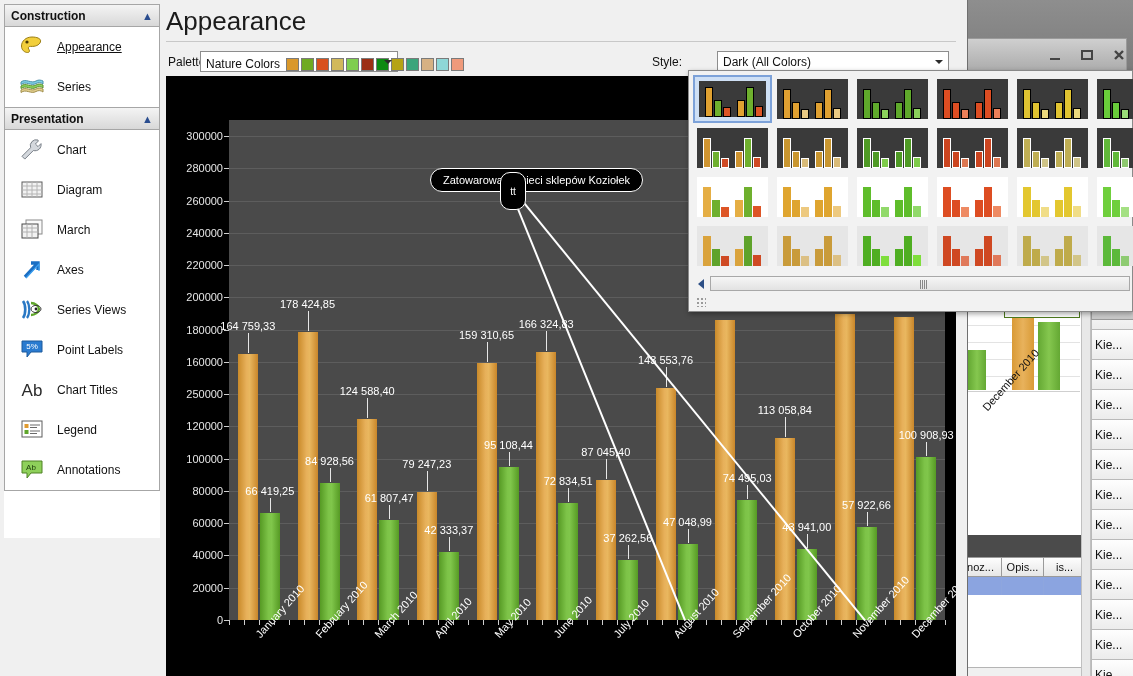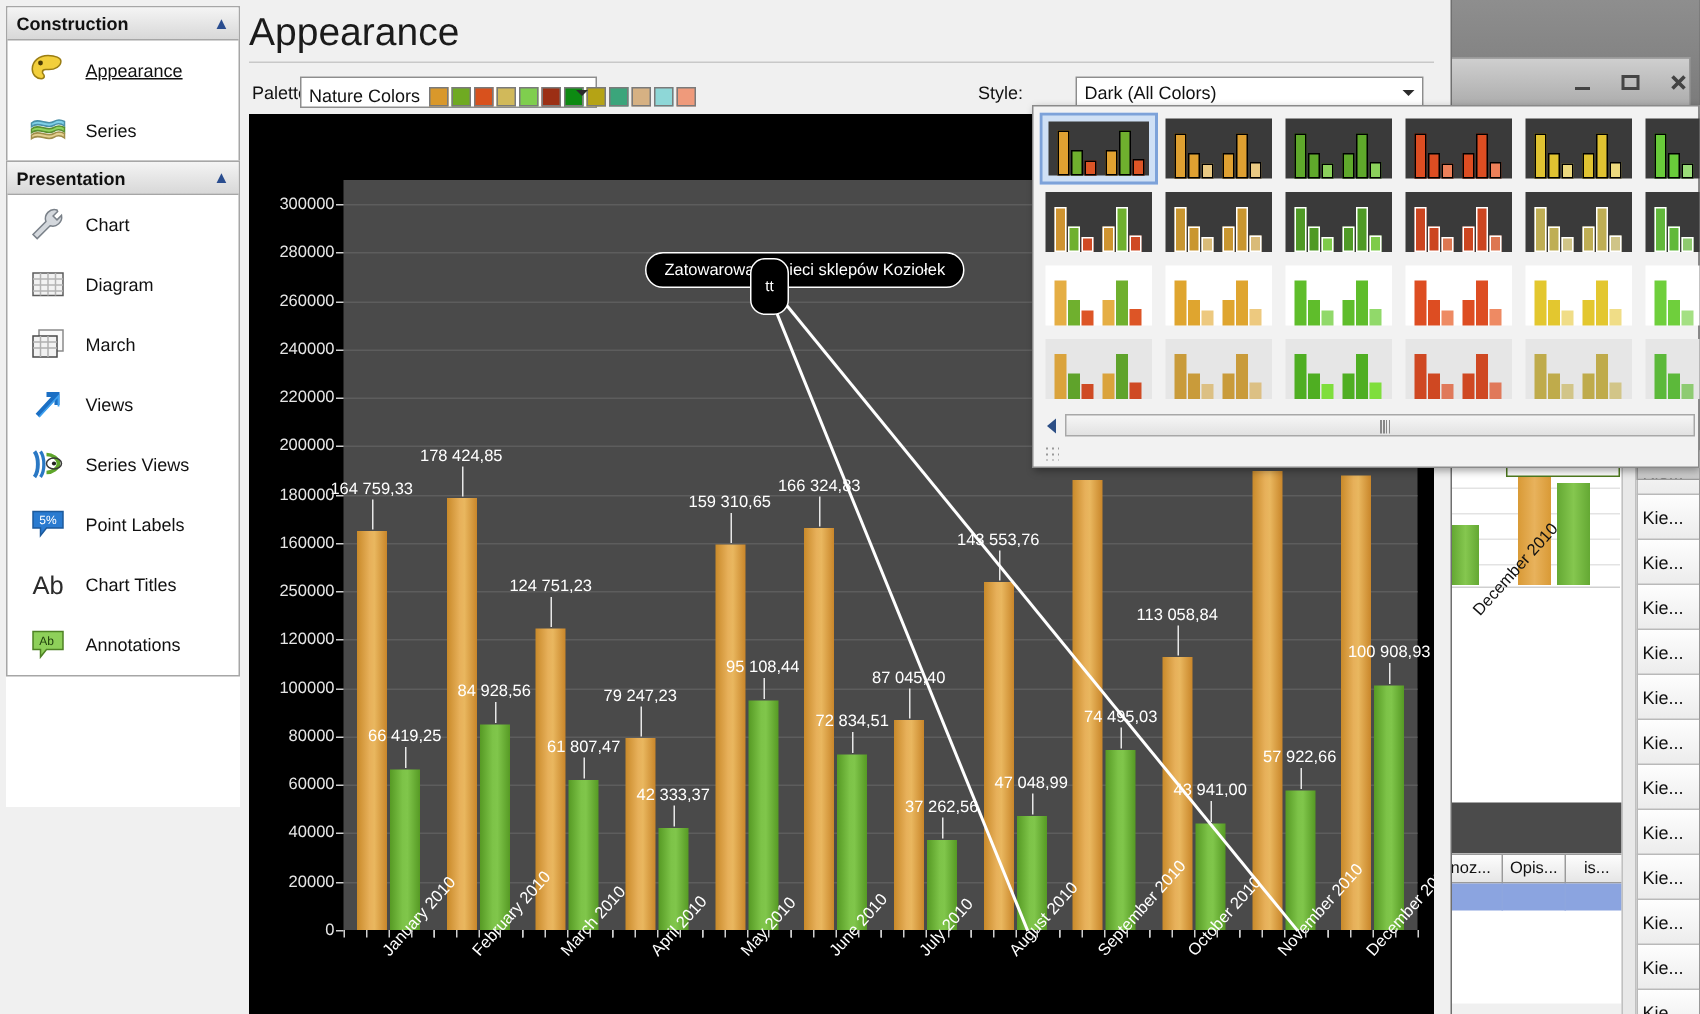--- a/index.html
+++ b/index.html
@@ -51,21 +51,21 @@
   .bg-greenbox{ position:absolute; left:44px; top:-5px; width:76px; height:14px;
                 border:1px solid #4e7a1e; background:#fff; }
   .bg-xlabel{
     position:absolute; left:20px; top:96px; color:#111; font-size:11px;
     transform:rotate(-48deg); transform-origin:left top; white-space:nowrap;
   }
   .bg-table-head{
     position:absolute; left:0; top:226px; width:126px; height:34px; background:#4b4b4b;
   }
   .bg-table{
-    position:absolute; left:0; top:260px; width:126px; height:100px; background:#fff;
+    position:absolute; left:0; top:248px; width:126px; height:100px; background:#fff;
     border-top:1px solid #9a9a9a;
   }
   .bg-th{ display:flex; height:19px; }
   .bg-th div{
     flex:1; border-right:1px solid #9a9a9a; border-bottom:1px solid #9a9a9a;
     background:linear-gradient(#fdfdfd,#e6e6e6); font-size:11px; color:#111;
     display:flex; align-items:center; justify-content:center; overflow:hidden;
   }
   .bg-tr{ display:flex; height:18px; }
   .bg-tr div{ flex:1; border-right:1px solid #8ea6de; background:#8ba4e0; }
@@ -361,21 +361,21 @@
           <span class="lbl">March</span>
         </div>
         <div class="navitem">
           <span class="ico">
             <svg width="28" height="26" viewBox="0 0 28 26">
               <path d="M7 20 L19 7 M13 6h7v7" stroke="#1b6fc4" stroke-width="3.4" fill="none"></path>
               <path d="M19 7l-7 0 0 0z" fill="#1b6fc4"></path>
               <path d="M8 21 L21 7 21 14" stroke="#3ea0ef" stroke-width="1.2" fill="none"></path>
             </svg>
           </span>
-          <span class="lbl">Views</span>
+          <span class="lbl">Axes</span>
         </div>
         <div class="navitem">
           <span class="ico">
             <svg width="28" height="26" viewBox="0 0 28 26">
               <path d="M5 4c3 4 3 13 0 17" stroke="#2a78c4" stroke-width="2.6" fill="none"></path>
               <path d="M9 4c3 4 3 13 0 17" stroke="#2a78c4" stroke-width="2.2" fill="none"></path>
               <path d="M13 6c4 0 8 3 8 6s-4 6-8 6" stroke="#5fa62b" stroke-width="2.4" fill="none"></path>
               <ellipse cx="18" cy="12" rx="5" ry="3.6" fill="none" stroke="#3a3a3a"></ellipse>
               <circle cx="18" cy="12" r="1.4" fill="#222"></circle>
             </svg>
@@ -391,20 +391,31 @@
           </span>
           <span class="lbl">Point Labels</span>
         </div>
         <div class="navitem">
           <span class="ico">
             <svg width="30" height="26" viewBox="0 0 30 26">
               <text x="15" y="19" font-size="17" fill="#2b2b2b" text-anchor="middle" font-family="Liberation Sans">Ab</text>
             </svg>
           </span>
           <span class="lbl">Chart Titles</span>
+        </div>
+        <div class="navitem">
+          <span class="ico">
+            <svg width="28" height="26" viewBox="0 0 28 26">
+              <rect x="4" y="4" width="20" height="16" fill="#fff" stroke="#5c5c5c"></rect>
+              <rect x="6.5" y="7" width="4" height="4" fill="#e09a2e"></rect>
+              <rect x="6.5" y="13" width="4" height="4" fill="#5fa62b"></rect>
+              <path d="M12 8h10M12 10.5h7M12 14h10M12 16.5h7" stroke="#6a6a6a"></path>
+            </svg>
+          </span>
+          <span class="lbl">Legend</span>
         </div>
         <div class="navitem">
           <span class="ico">
             <svg width="28" height="26" viewBox="0 0 28 26">
               <path d="M4 4h20v12H13l-4 5v-5H4z" fill="#8ed05a" stroke="#4e8224"></path>
               <text x="13" y="13" font-size="8" fill="#20400d" text-anchor="middle" font-family="Liberation Sans">Ab</text>
             </svg>
           </span>
           <span class="lbl">Annotations</span>
         </div>
@@ -470,21 +481,21 @@
         <div class="bar g" style="left: 30.8333px; width: 20px; height: 106.84px;"></div>
         <div class="dlabel" style="left: 40.8333px; top: 365.16px;">66 419,25</div>
         <div class="dconn" style="left: 40.8333px; top: 378.16px; height: 14px;"></div>
         <div class="bar o" style="left: 68.5px; width: 20px; height: 287.782px;"></div>
         <div class="dlabel" style="left: 78.5px; top: 178.218px;">178 424,85</div>
         <div class="dconn" style="left: 78.5px; top: 191.218px; height: 20px;"></div>
         <div class="bar g" style="left: 90.5px; width: 20px; height: 136.982px;"></div>
         <div class="dlabel" style="left: 100.5px; top: 335.018px;">84 928,56</div>
         <div class="dconn" style="left: 100.5px; top: 348.018px; height: 14px;"></div>
         <div class="bar o" style="left: 128.167px; width: 20px; height: 200.949px;"></div>
-        <div class="dlabel" style="left: 138.167px; top: 265.051px;">124 751,23</div>
+        <div class="dlabel" style="left: 138.167px; top: 265.051px;">124 588,40</div>
         <div class="dconn" style="left: 138.167px; top: 278.051px; height: 20px;"></div>
         <div class="bar g" style="left: 150.167px; width: 20px; height: 99.6895px;"></div>
         <div class="dlabel" style="left: 160.167px; top: 372.311px;">61 807,47</div>
         <div class="dconn" style="left: 160.167px; top: 385.311px; height: 14px;"></div>
         <div class="bar o" style="left: 187.833px; width: 20px; height: 127.818px;"></div>
         <div class="dlabel" style="left: 197.833px; top: 338.182px;">79 247,23</div>
         <div class="dconn" style="left: 197.833px; top: 351.182px; height: 20px;"></div>
         <div class="bar g" style="left: 209.833px; width: 20px; height: 68.2796px;"></div>
         <div class="dlabel" style="left: 219.833px; top: 403.72px;">42 333,37</div>
         <div class="dconn" style="left: 219.833px; top: 416.72px; height: 14px;"></div>

